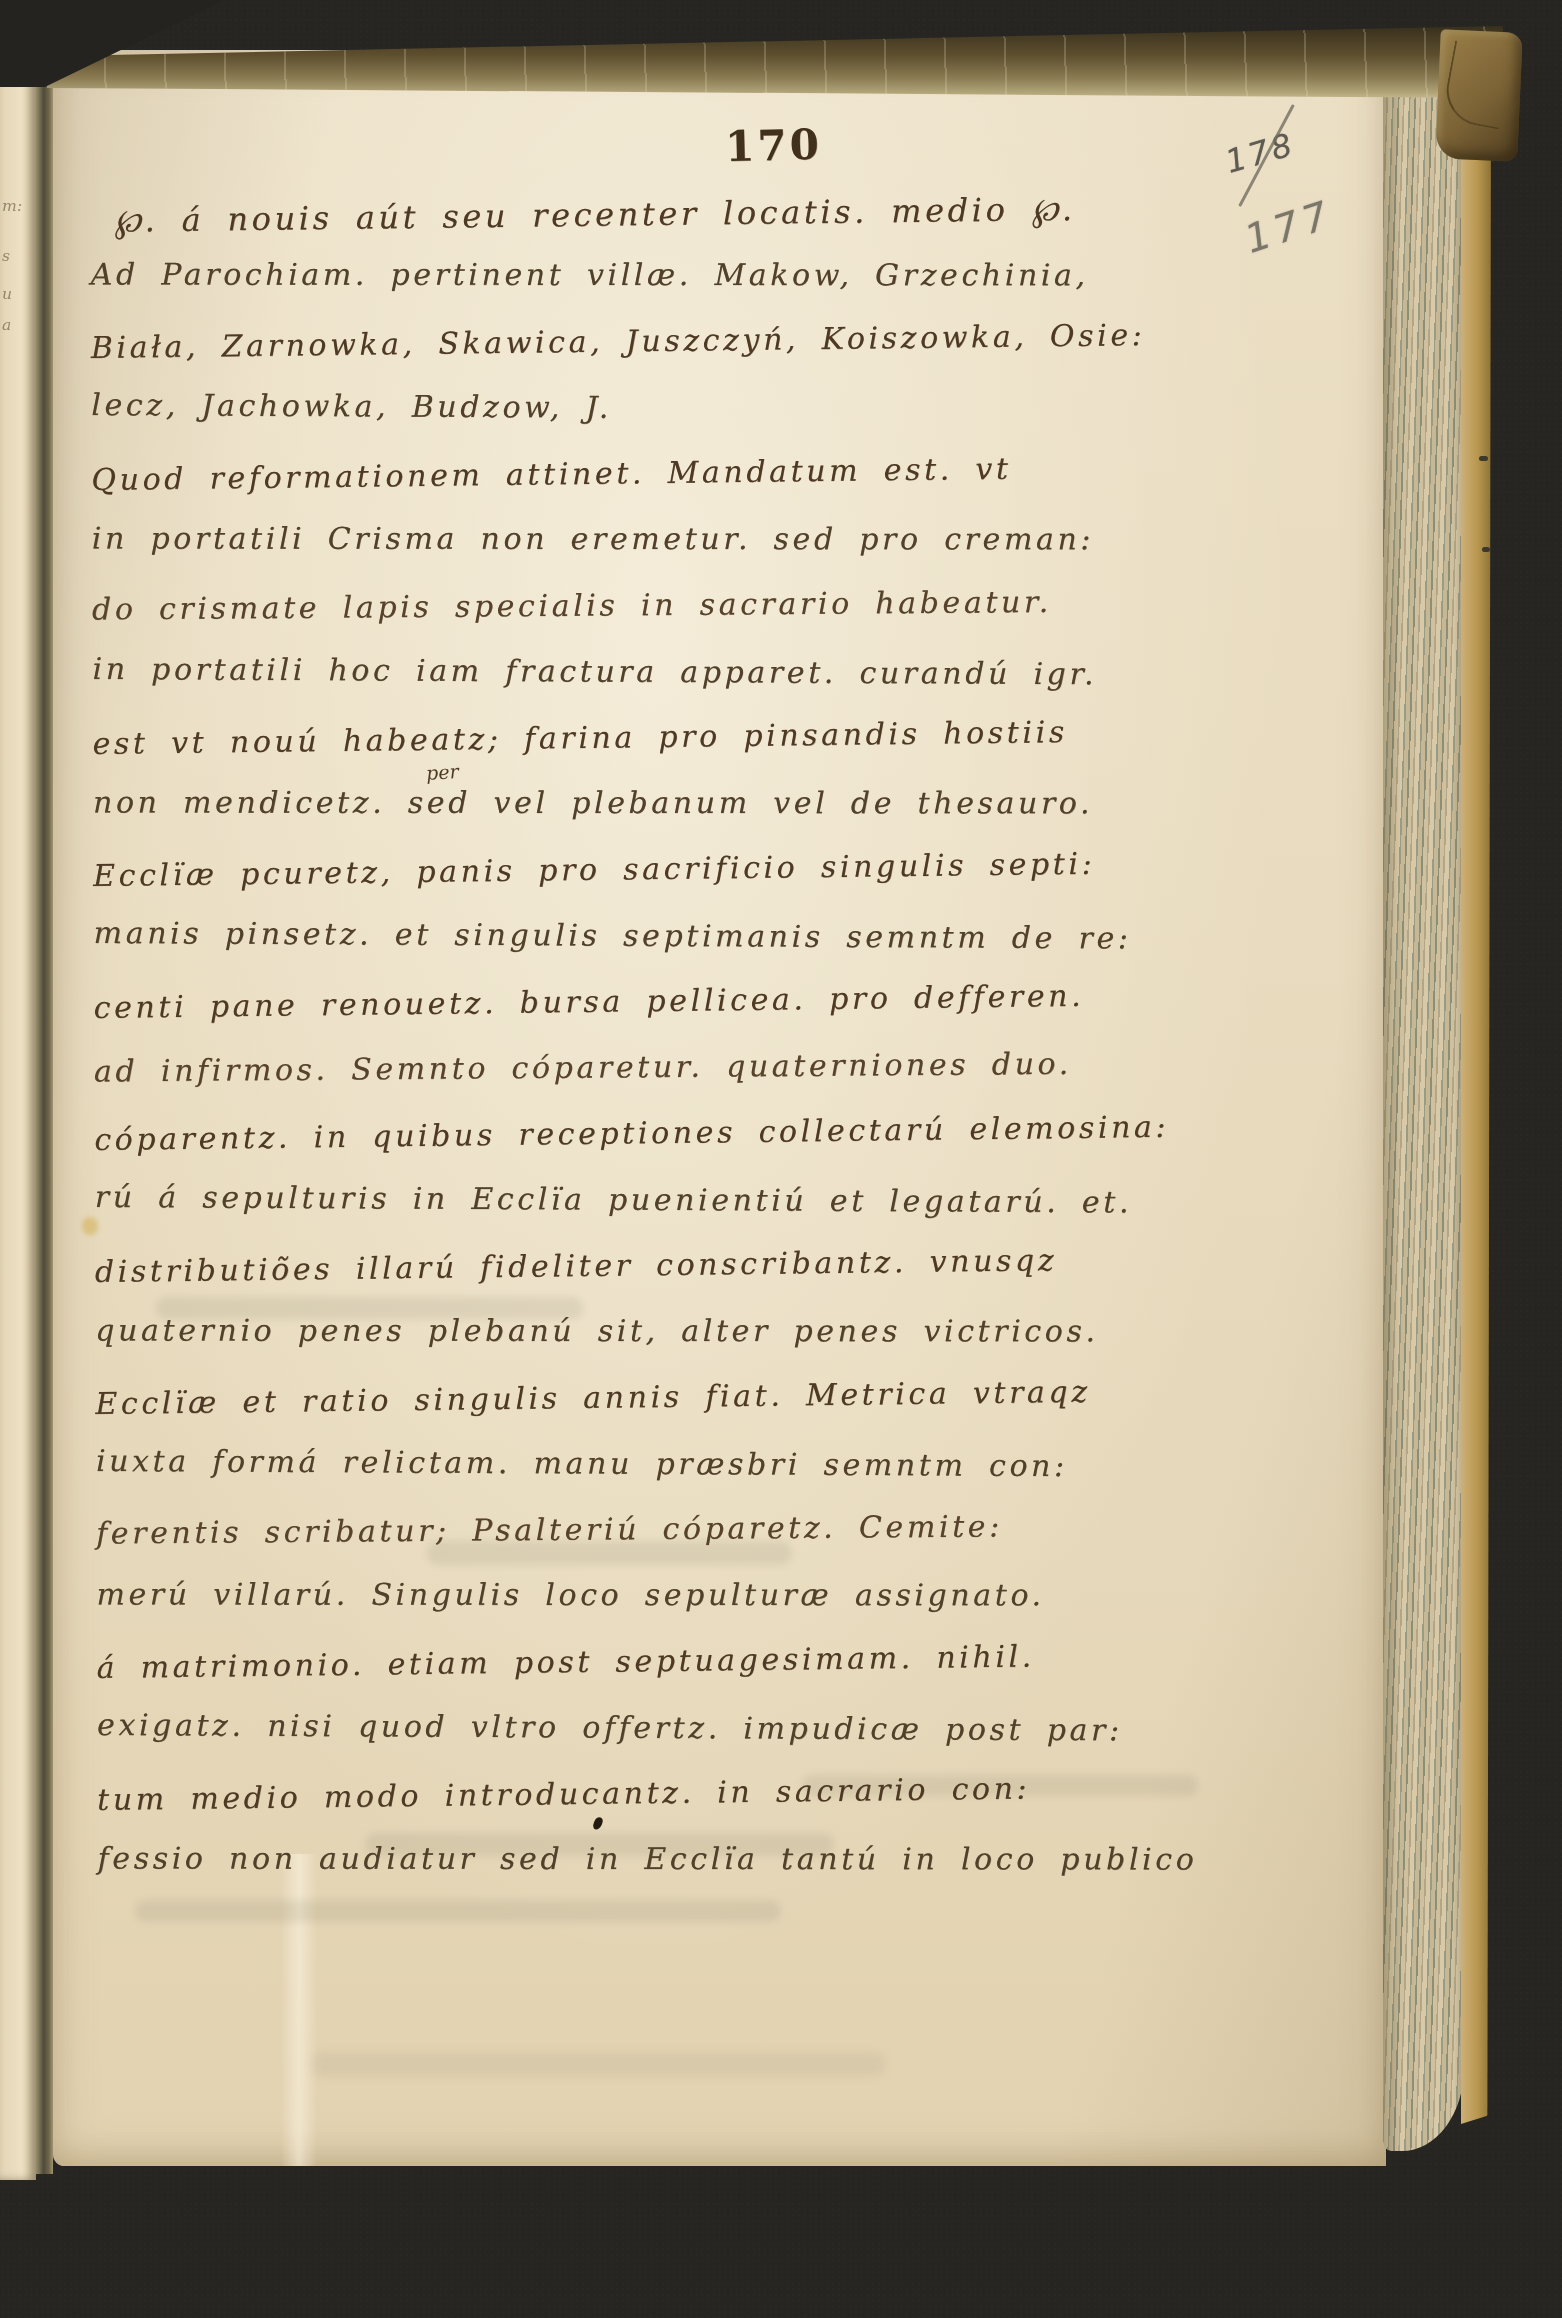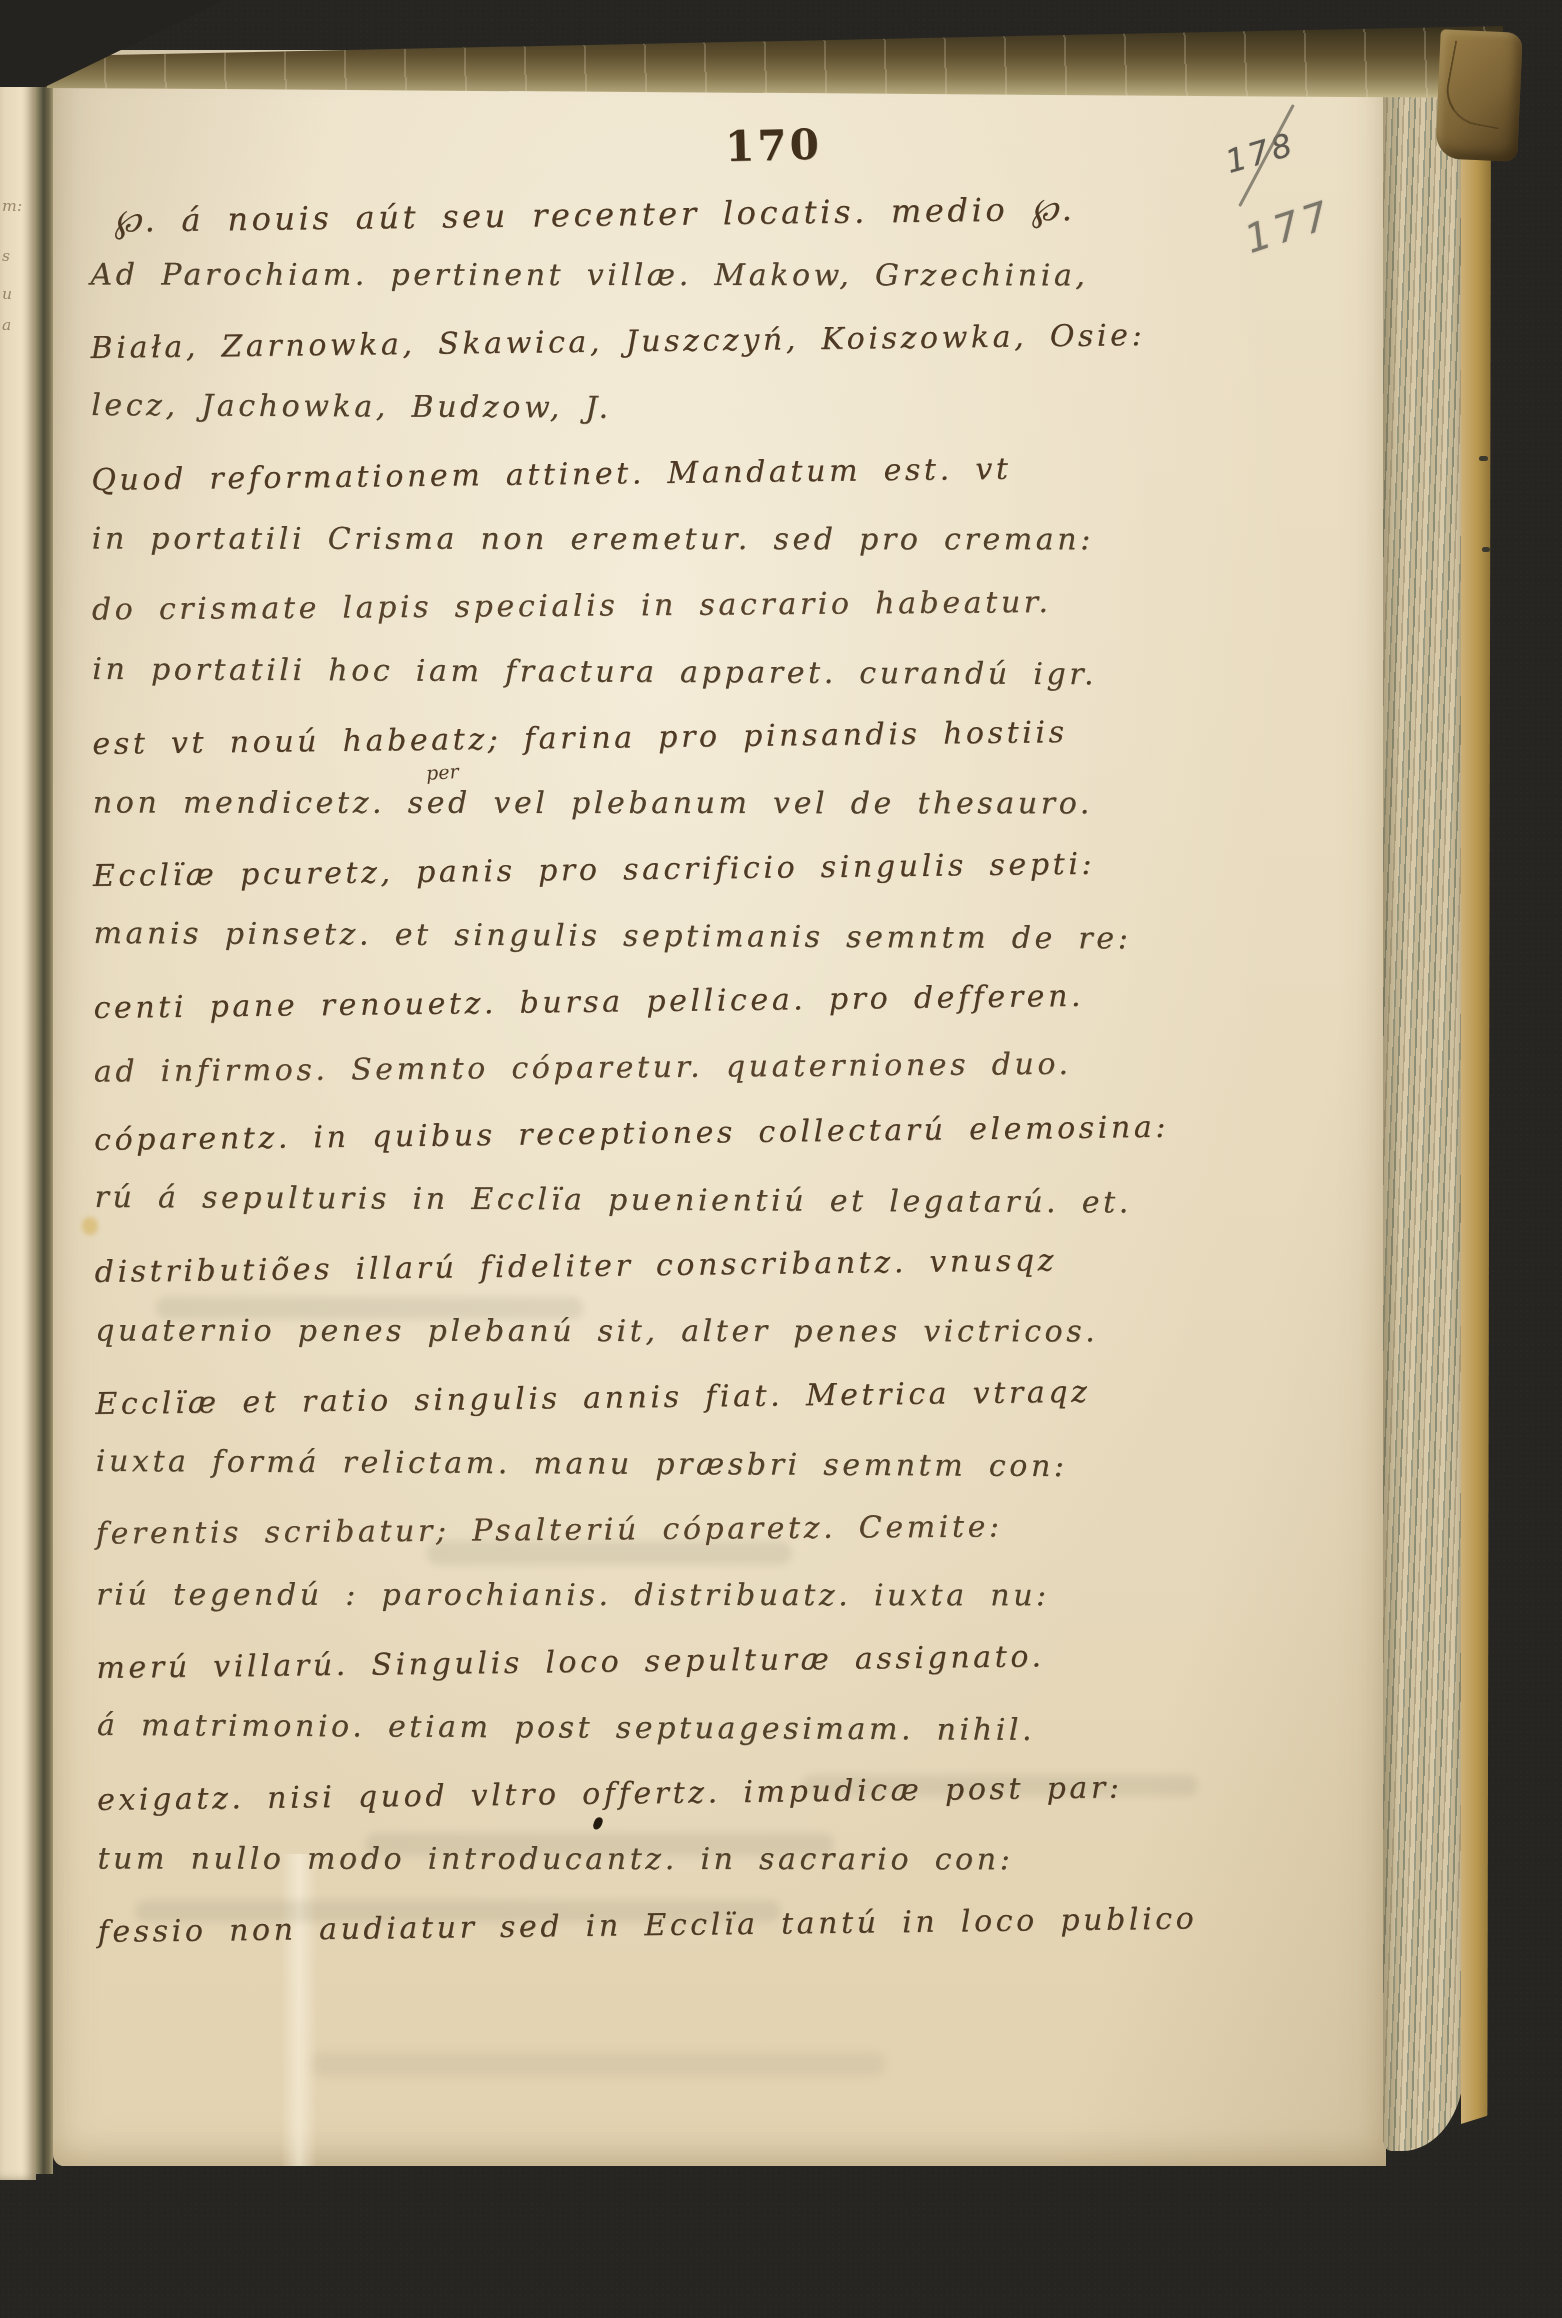--- a/index.html
+++ b/index.html
@@ -152,25 +152,24 @@
     <div class="l">manis pinsetz. et singulis septimanis semntm de re:</div>
     <div class="l">centi pane renouetz. bursa pellicea. pro defferen.</div>
     <div class="l">ad infirmos. Semnto cóparetur. quaterniones duo.</div>
     <div class="l">cóparentz. in quibus receptiones collectarú elemosina:</div>
     <div class="l">rú á sepulturis in Ecclïa puenientiú et legatarú. et.</div>
     <div class="l">distributiões illarú fideliter conscribantz. vnusqz</div>
     <div class="l">quaternio penes plebanú sit, alter penes victricos.</div>
     <div class="l">Ecclïæ et ratio singulis annis fiat. Metrica vtraqz</div>
     <div class="l">iuxta formá relictam. manu præsbri semntm con:</div>
     <div class="l">ferentis scribatur; Psalteriú cóparetz. Cemite:</div>
-    <div class="l">riú tegendú : parochianis. distribuatz. iuxta nu:</div>
     <div class="l">merú villarú. Singulis loco sepulturæ assignato.</div>
     <div class="l">á matrimonio. etiam post septuagesimam. nihil.</div>
     <div class="l">exigatz. nisi quod vltro offertz. impudicæ post par:</div>
-    <div class="l">tum nullo modo introducantz. in sacrario con:</div>
+    <div class="l">tum medio modo introducantz. in sacrario con:</div>
     <div class="l">fessio non audiatur sed in Ecclïa tantú in loco publico</div>
   </div>
 
   <div class="interlinear">per</div>
 
   <div class="ink-blot"></div>
   <div class="stain"></div>
   <div class="crease"></div>
   <div class="smudge sm1"></div>
   <div class="smudge sm2"></div>

